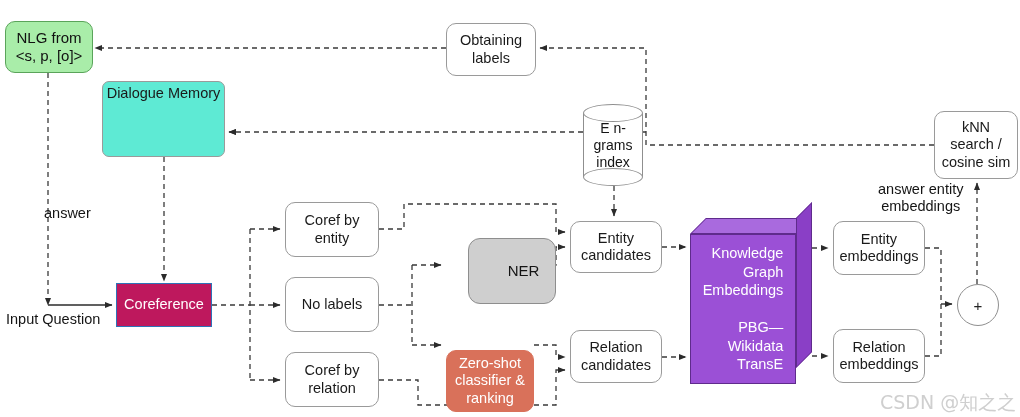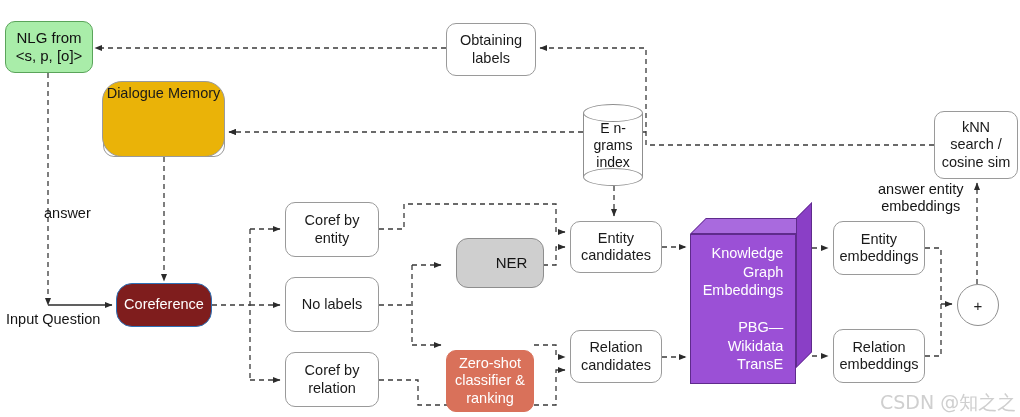--- a/index.html
+++ b/index.html
@@ -16,26 +16,26 @@
     text-align:center;line-height:1.18;
     border-radius:10px;
     z-index:2;
   }
   .node .lbl{display:block;padding:0 4px;white-space:pre-line;}
   .plain{
     background:#ffffff;border:1.1px solid #9a9a9a;color:#1a1a1a;
     font-size:14.5px;
   }
   .green{background:#a9eda9;border:1.2px solid #5aa45a;color:#111;font-size:15px;}
-  .blue{background:#7f1d1d;border:1.2px solid #2d72b8;color:#ffffff;font-size:14.5px;border-radius:16px;}
+  .blue{background:#be185d;border:1.2px solid #2d72b8;color:#ffffff;font-size:14.5px;border-radius:0;}
   .grey{background:#cfcfcf;border:1.3px solid #8e8e8e;color:#141414;font-size:15px;border-radius:12px;}
   .salmon{background:#d9715a;border:1.3px solid #d9715a;color:#ffffff;font-size:14.5px;border-radius:10px;}
   .dm-outer{
-    position:absolute;background:#eab308;border:1.1px solid #9a9a9a;
-    border-radius:20px;box-sizing:border-box;z-index:2;
+    position:absolute;background:#5eead4;border:1.1px solid #9a9a9a;
+    border-radius:7px;box-sizing:border-box;z-index:2;
   }
   .dm-title{
     position:absolute;left:0;top:3px;width:100%;text-align:center;
     font-size:14.5px;color:#1a1a1a;
   }
   .dm-cell{
     position:absolute;box-sizing:border-box;background:#ffffff;
     border:1.1px solid #9a9a9a;border-radius:11px;
     display:flex;align-items:center;justify-content:center;
     font-size:14.5px;color:#1a1a1a;
@@ -203,21 +203,21 @@
 entity</span>
   </div>
   <div class="node plain" style="left:285px;top:277px;width:94px;height:55px;">
     <span class="lbl">No labels</span>
   </div>
   <div class="node plain" style="left:285px;top:352px;width:94px;height:55px;">
     <span class="lbl">Coref by
 relation</span>
   </div>
 
-  <div class="node grey" style="left:456px;top:238px;width:88px;height:50px;padding-left:23px;">
+  <div class="node grey" style="left:468px;top:238px;width:88px;height:66px;padding-left:23px;">
     <span class="lbl">NER</span>
   </div>
   <div class="node salmon" style="left:446px;top:312px;width:88px;height:62px;margin-top:38px;">
     <span class="lbl">Zero-shot
 classifier &amp;
 ranking</span>
   </div>
 
   <div class="node plain" style="left:570px;top:221px;width:92px;height:52px;">
     <span class="lbl">Entity

